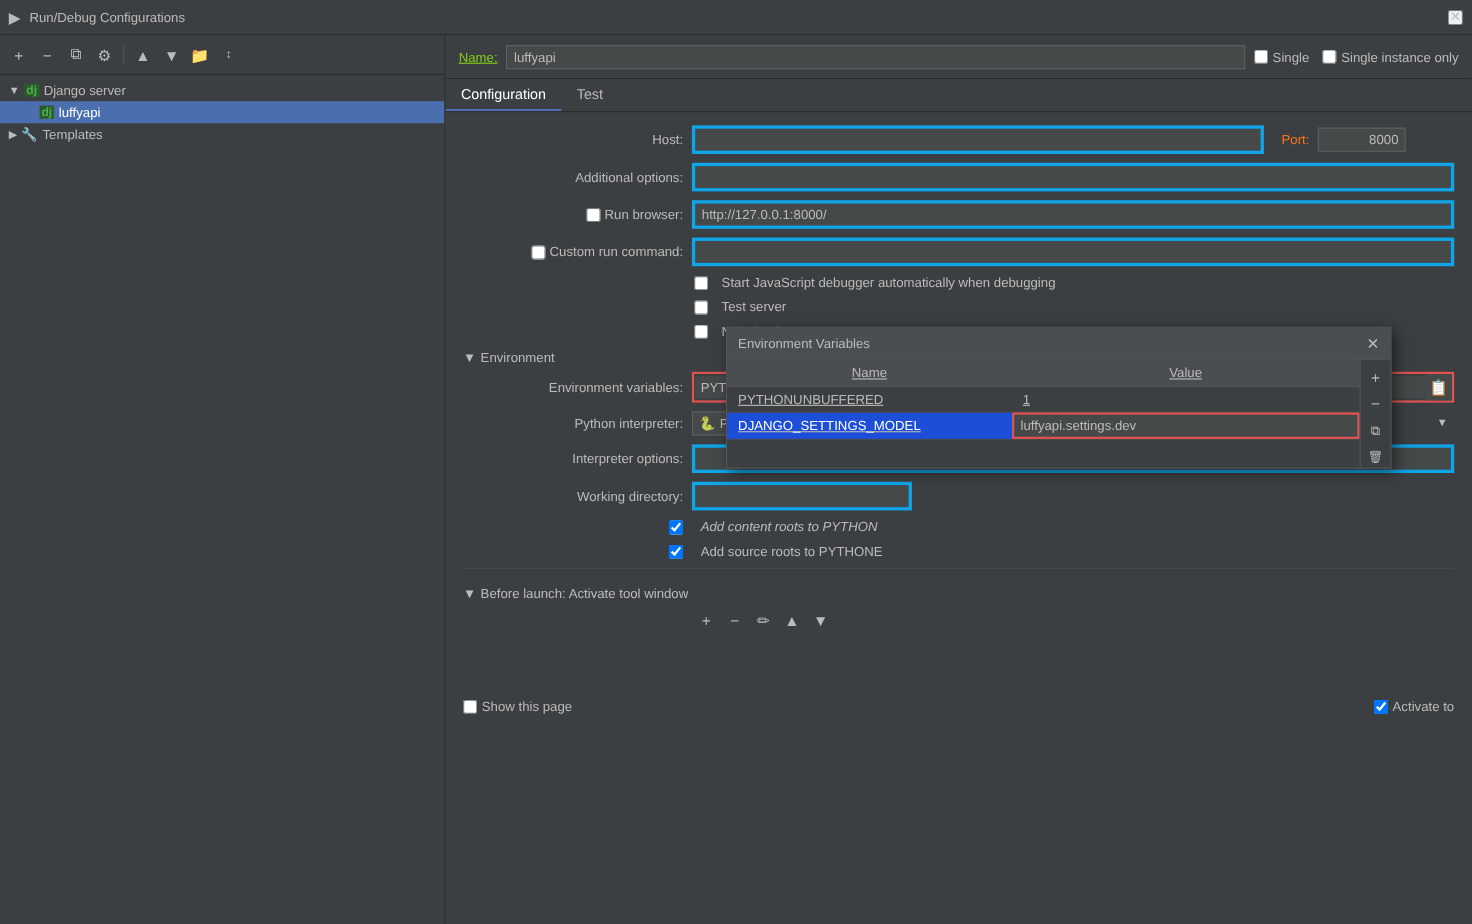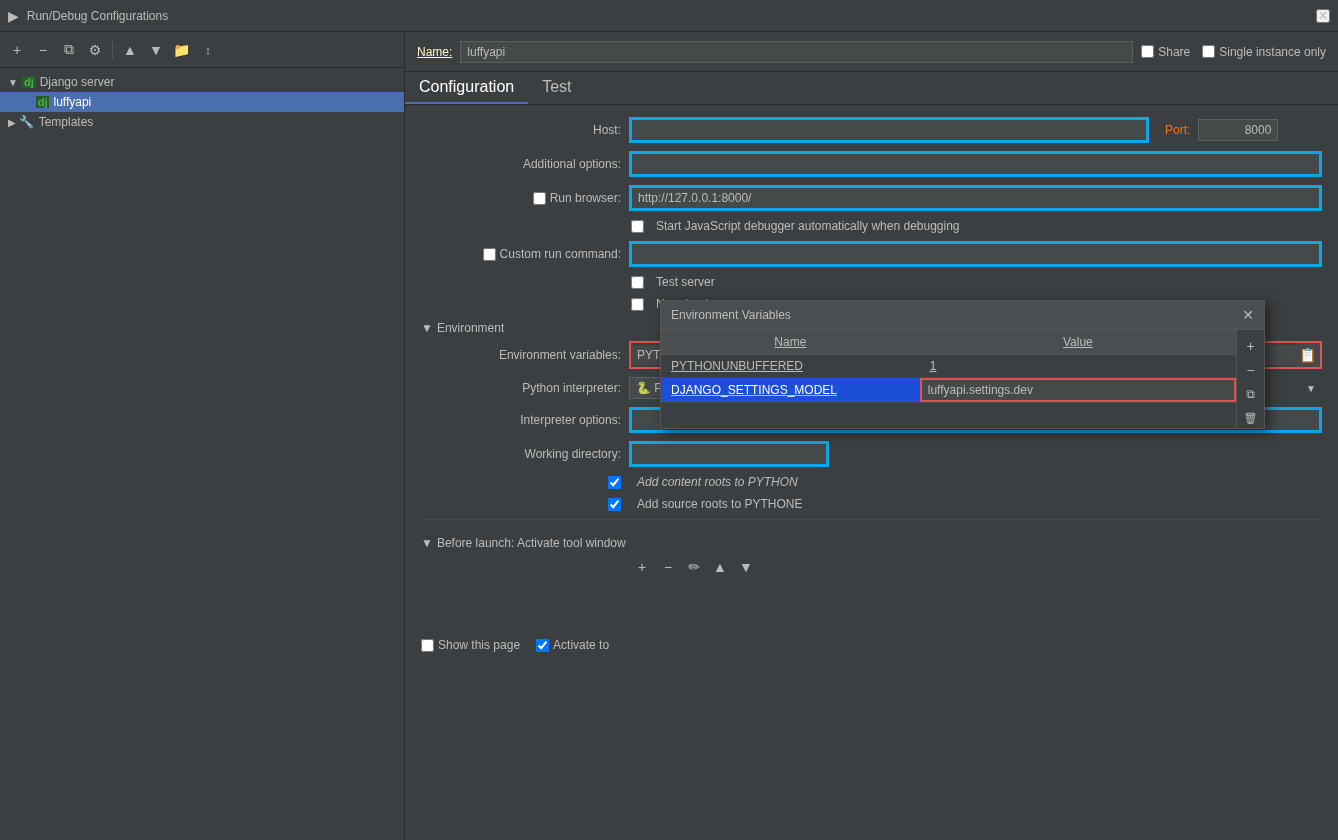--- a/index.html
+++ b/index.html
@@ -79,21 +79,21 @@
 
     
     .namebar {
       display: flex;
       align-items: center;
       padding: 6px 12px;
       gap: 8px;
       border-bottom: 1px solid #2b2b2b;
       height: 40px;
     }
-    .namebar-label { color: #fef9c3; font-size: 12px; }
+    .namebar-label { color: #84cc16; font-size: 12px; }
     .namebar-input {
       flex: 1;
       background: #45494a;
       border: 1px solid #5e6060;
       color: #bbbbbb;
       padding: 3px 6px;
       font-size: 12px;
       outline: none;
     }
     .namebar-right {
@@ -105,21 +105,21 @@
     
     .tabs {
       display: flex;
       border-bottom: 1px solid #2b2b2b;
       background: #3c3f41;
     }
     .tab {
       padding: 6px 14px;
       cursor: pointer;
       color: #bbbbbb;
-      font-size: 16px;
+      font-size: 13px;
       border-bottom: 2px solid transparent;
     }
     .tab.active {
       color: #ffffff;
       border-bottom: 2px solid #4b6eaf;
     }
 
     
     .form-area {
       flex: 1;
@@ -368,21 +368,21 @@
   </div>
 
   <div class="content">
 
     <div class="namebar">
       <label class="namebar-label underline">Name:</label>
       <input class="namebar-input" type="text" value="luffyapi" style="">
       <div class="namebar-right">
         <label class="checkbox-label">
           <input type="checkbox" style="">
-          <span>Share</span>
+          <span>Single</span>
         </label>
         <label class="checkbox-label">
           <input type="checkbox" style="">
           <span>Single instance only</span>
         </label>
       </div>
     </div>
 
     <div class="tabs">
       <div class="tab active">Configuration</div>
@@ -404,31 +404,31 @@
       </div>
 
       <div class="form-row">
         <div style="width:200px; display:flex; justify-content:flex-end; align-items:center; gap:4px;">
           <input type="checkbox" style="">
           <span>Run browser:</span>
         </div>
         <input class="form-input" type="text" value="http://127.0.0.1:8000/" style="">
       </div>
 
+      <div class="form-row">
+        <div style="width:200px; display:flex; justify-content:flex-end; align-items:center; gap:4px;">
+          <input type="checkbox" style="">
+          <span>Custom run command:</span>
+        </div>
+        <input class="form-input" type="text" value="" style="">
+      </div>
+
       <div class="form-row" style="padding-left:210px;">
         <input type="checkbox" style="">
         <span style="margin-left:4px;">Start JavaScript debugger automatically when debugging</span>
-      </div>
-
-      <div class="form-row">
-        <div style="width:200px; display:flex; justify-content:flex-end; align-items:center; gap:4px;">
-          <input type="checkbox" style="">
-          <span>Custom run command:</span>
-        </div>
-        <input class="form-input" type="text" value="" style="">
       </div>
 
       <div class="form-row" style="padding-left:210px;">
         <input type="checkbox" style="">
         <span style="margin-left:4px;">Test server</span>
       </div>
 
       <div class="form-row" style="padding-left:210px;">
         <input type="checkbox" style="">
         <span style="margin-left:4px;">No reload</span>
@@ -488,21 +488,21 @@
         </div>
         <div class="launch-toolbar">
           <button class="launch-btn">+</button>
           <button class="launch-btn">−</button>
           <button class="launch-btn">✏</button>
           <button class="launch-btn">▲</button>
           <button class="launch-btn">▼</button>
         </div>
       </div>
 
-      <div style="margin-top: 60px; display: flex; align-items: center; gap: 16px; padding-left: 0;">
+      <div style="margin-top: 60px; display: flex; align-items: center; gap: 16px; padding-left: 0; justify-content: space-between;">
         <label class="checkbox-label">
           <input type="checkbox" style="">
           <span>Show this page</span>
         </label>
         <label class="checkbox-label">
           <input type="checkbox" checked="" style="">
           <span>Activate to</span>
         </label>
       </div>
 

